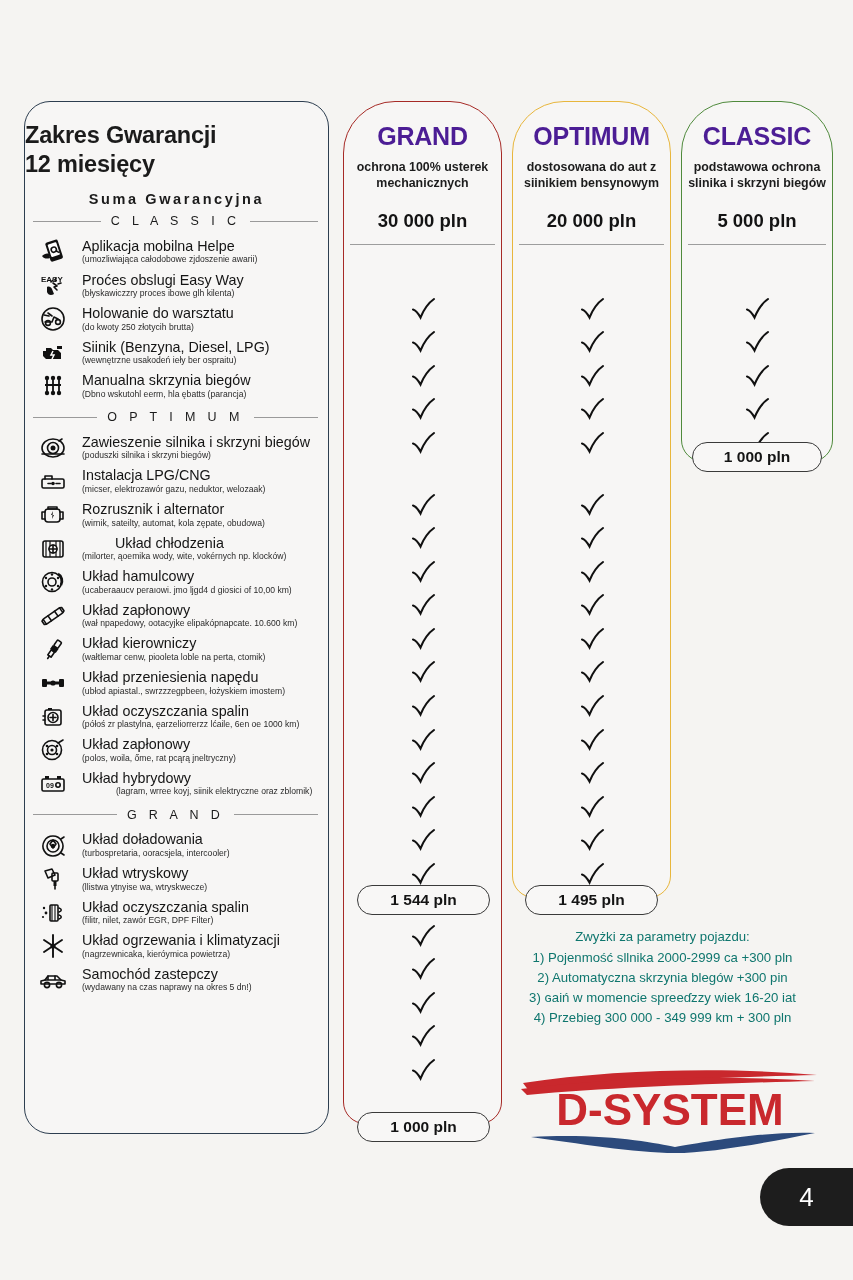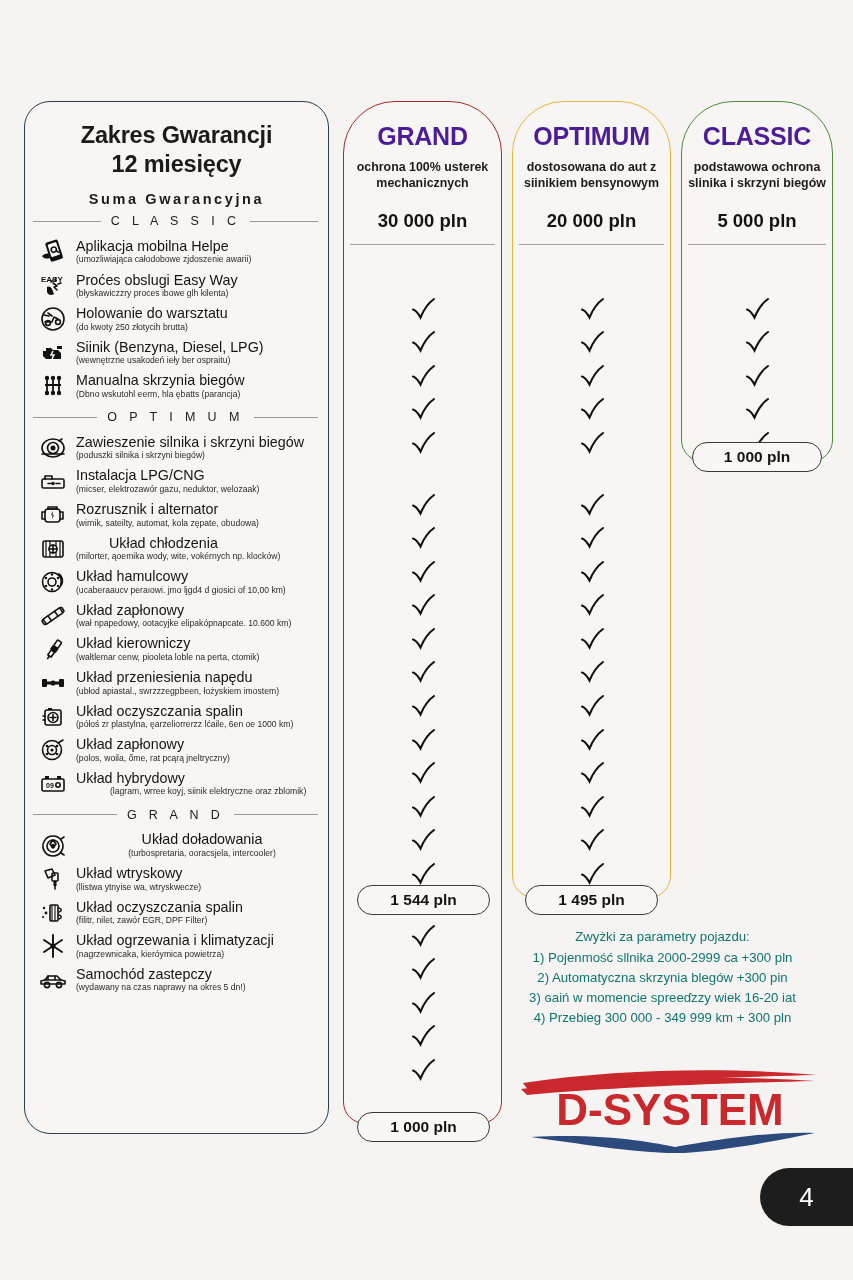--- a/index.html
+++ b/index.html
@@ -14,41 +14,41 @@
   .page{position:absolute;inset:0;}
 
   
   .left-panel{
     position:absolute;left:24px;top:101px;width:305px;height:1033px;
     border:1.6px solid #2d3e50;border-radius:26px;
     background:#f7f6f5;
     box-sizing:border-box;
   }
   .lp-title{
-    text-align:center;font-weight:bold;font-size:23.5px;line-height:1.22;
+    font-weight:bold;font-size:23.5px;line-height:1.22;
     color:#1b1b1b;margin-top:19px;letter-spacing:-0.2px;
   }
   .lp-sub{
     text-align:center;font-weight:bold;font-size:14.5px;
     letter-spacing:2.6px;margin-top:13px;color:#1b1b1b;
   }
 
   
   .sec-div{
     display:flex;align-items:center;gap:8px;
     height:28px;margin:0 10px 0 8px;
   }
   .sec-div .ln{flex:1;height:1px;background:#9a9a9a;}
   .sec-div .tx{
     font-size:12.5px;font-weight:500;letter-spacing:4.4px;color:#1b1b1b;
     white-space:nowrap;padding:0 2px;
   }
   .frow{
     display:flex;align-items:center;
-    padding-left:10px;box-sizing:border-box;
+    padding-left:10px;box-sizing:border-box;gap:6px;
   }
   .frow .ico{
     width:36px;min-width:36px;height:30px;
     display:flex;align-items:center;justify-content:center;
     margin-right:5px;
   }
   .frow .ico svg{display:block;}
   .frow .txt{flex:1;min-width:0;}
   .frow .t1{font-size:14.3px;line-height:1.05;color:#141414;white-space:nowrap;}
   .frow .t2{font-size:8.6px;line-height:1.15;color:#2a2a2a;margin-top:1.5px;white-space:nowrap;}
@@ -389,21 +389,21 @@
           <span class="txt">
             <span class="t1" style="display: block;">Układ hybrydowy</span>
             <span class="t2" style="display: block; margin-left: 34px;">(lagram, wrree koyj, siinik elektryczne oraz zblomik)</span>
           </span>
         </div>
         <div class="sec-div">
           <span class="ln"></span>
           <span class="tx">G R A N D</span>
           <span class="ln"></span>
         </div>
-        <div class="frow" style="height: 33.6px; text-align: center;">
+        <div class="frow" style="height: 33.6px;">
           <span class="ico">
             <svg width="28" height="26" viewBox="0 0 28 26">
               <path d="M14 3a10 10 0 1 1-.1 0z" stroke="#111" fill="none" stroke-width="1.6" stroke-linejoin="round" stroke-linecap="round"></path>
               <circle cx="14" cy="13" r="6" stroke="#111" fill="none" stroke-width="1.6" stroke-linejoin="round" stroke-linecap="round"></circle>
               <circle cx="14" cy="13" r="2.2" fill="#111"></circle>
               <path d="M14 7l3 4-3 4-3-4z" stroke="#111" fill="none" stroke-width="1.6" stroke-linejoin="round" stroke-linecap="round"></path>
               <path d="M22 6l3-2M22 20l3 2" stroke="#111" fill="none" stroke-width="1.6" stroke-linejoin="round" stroke-linecap="round"></path>
             </svg>
           </span>
           <span class="txt">

